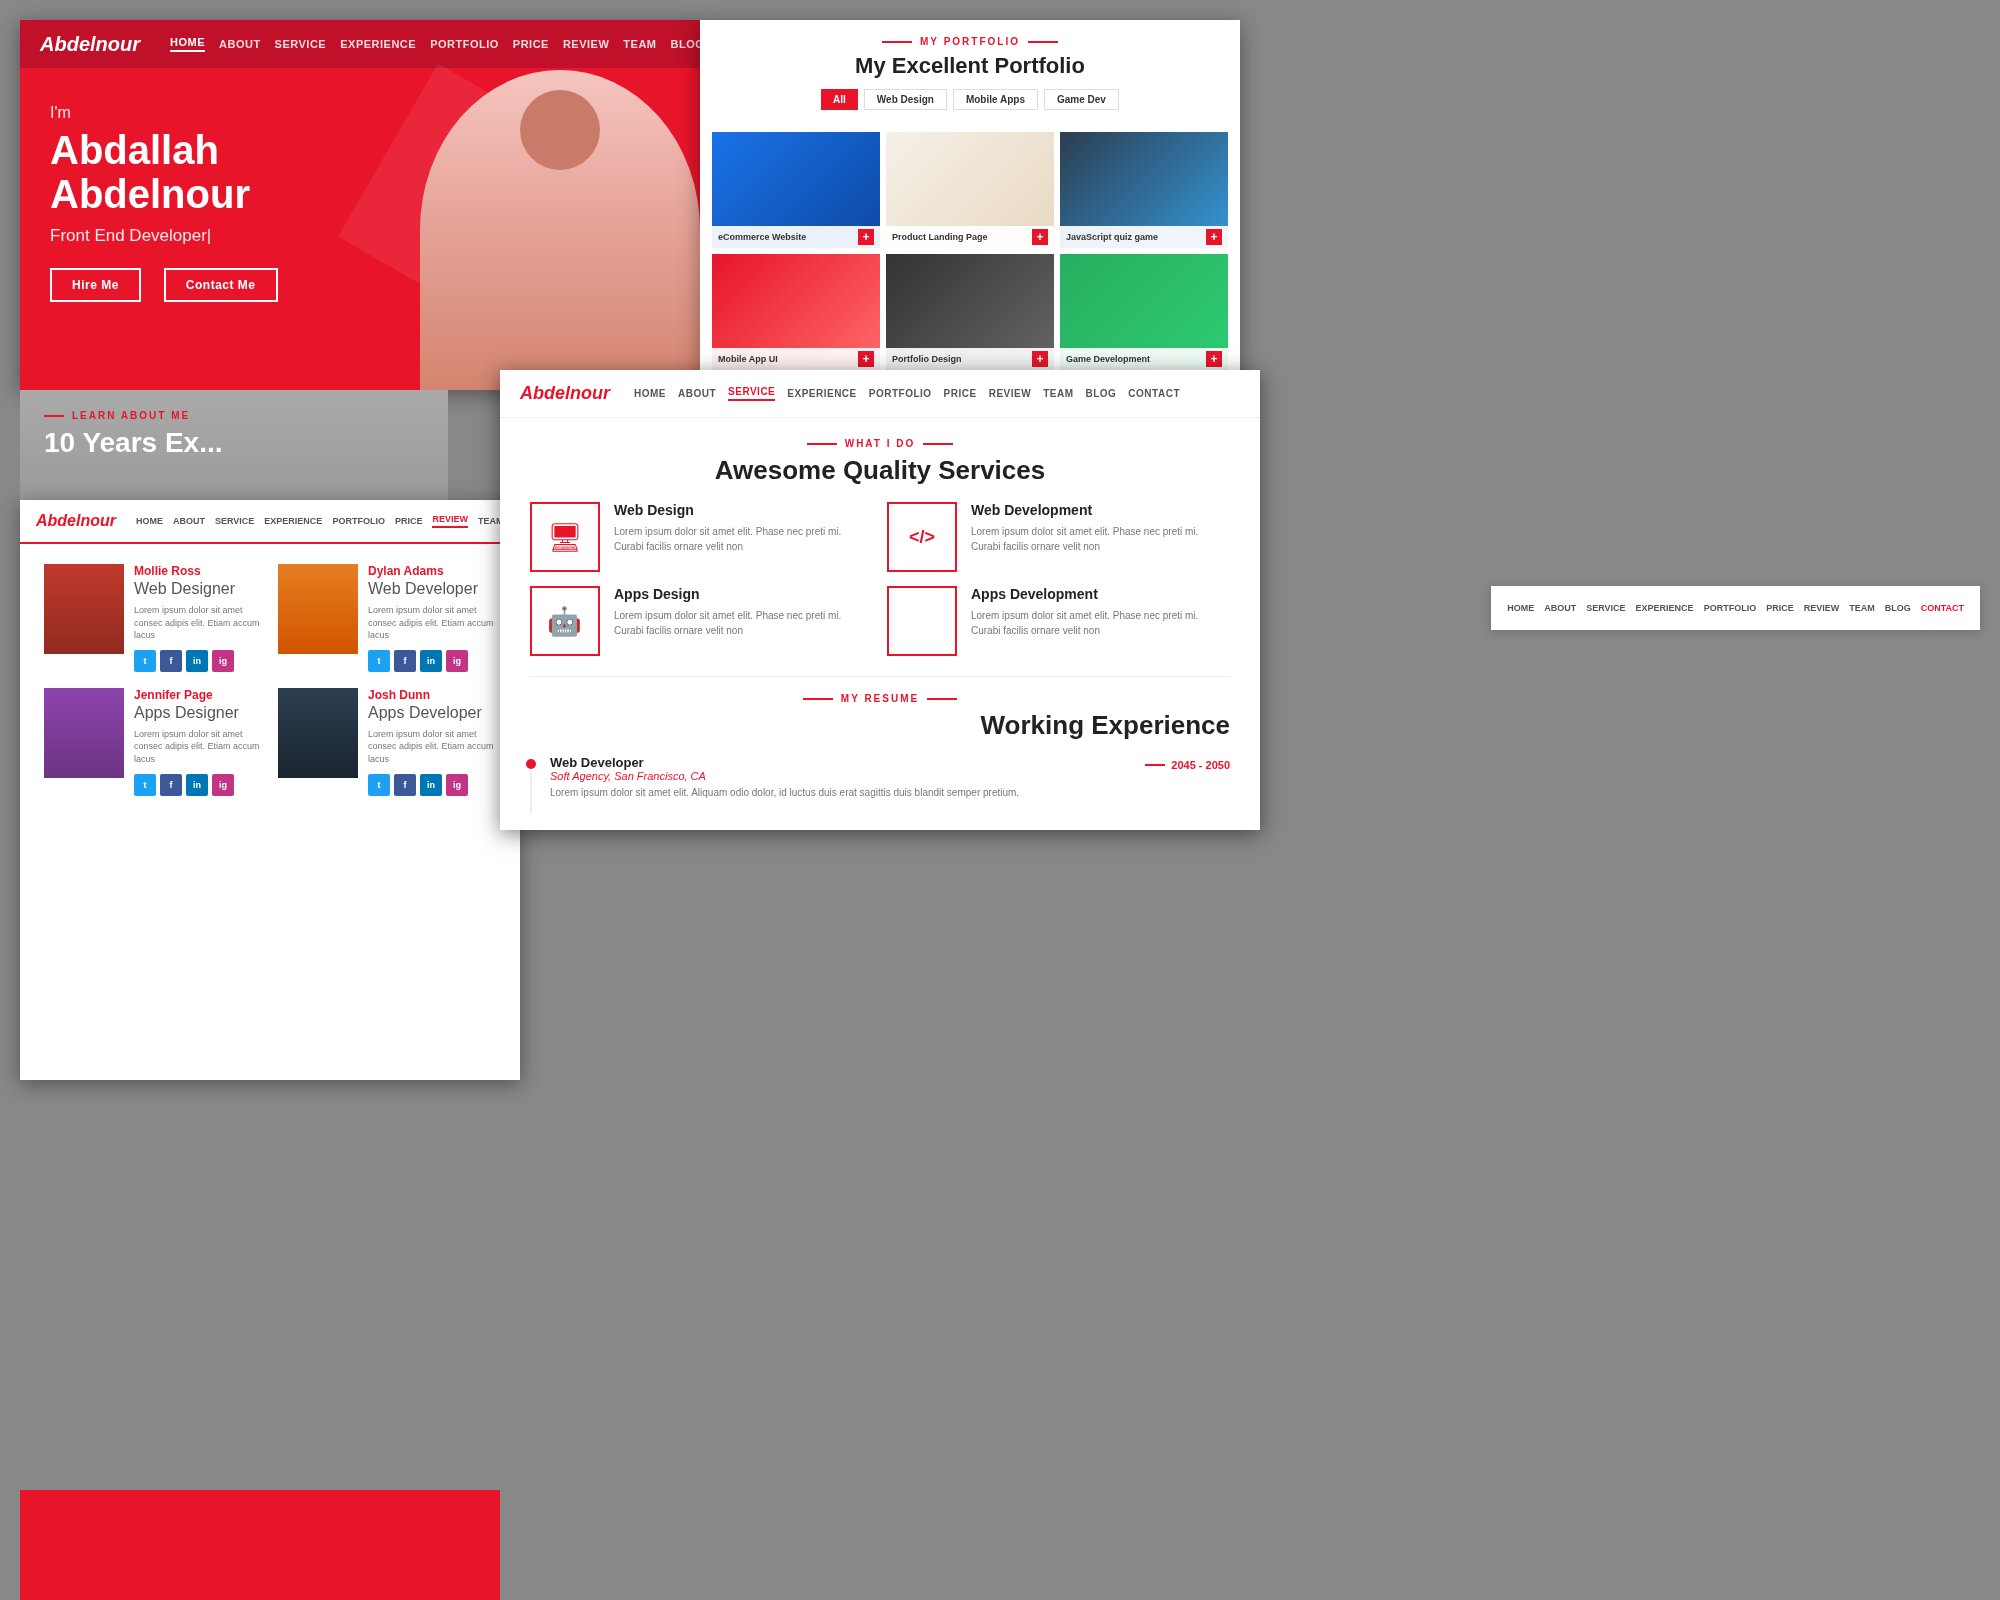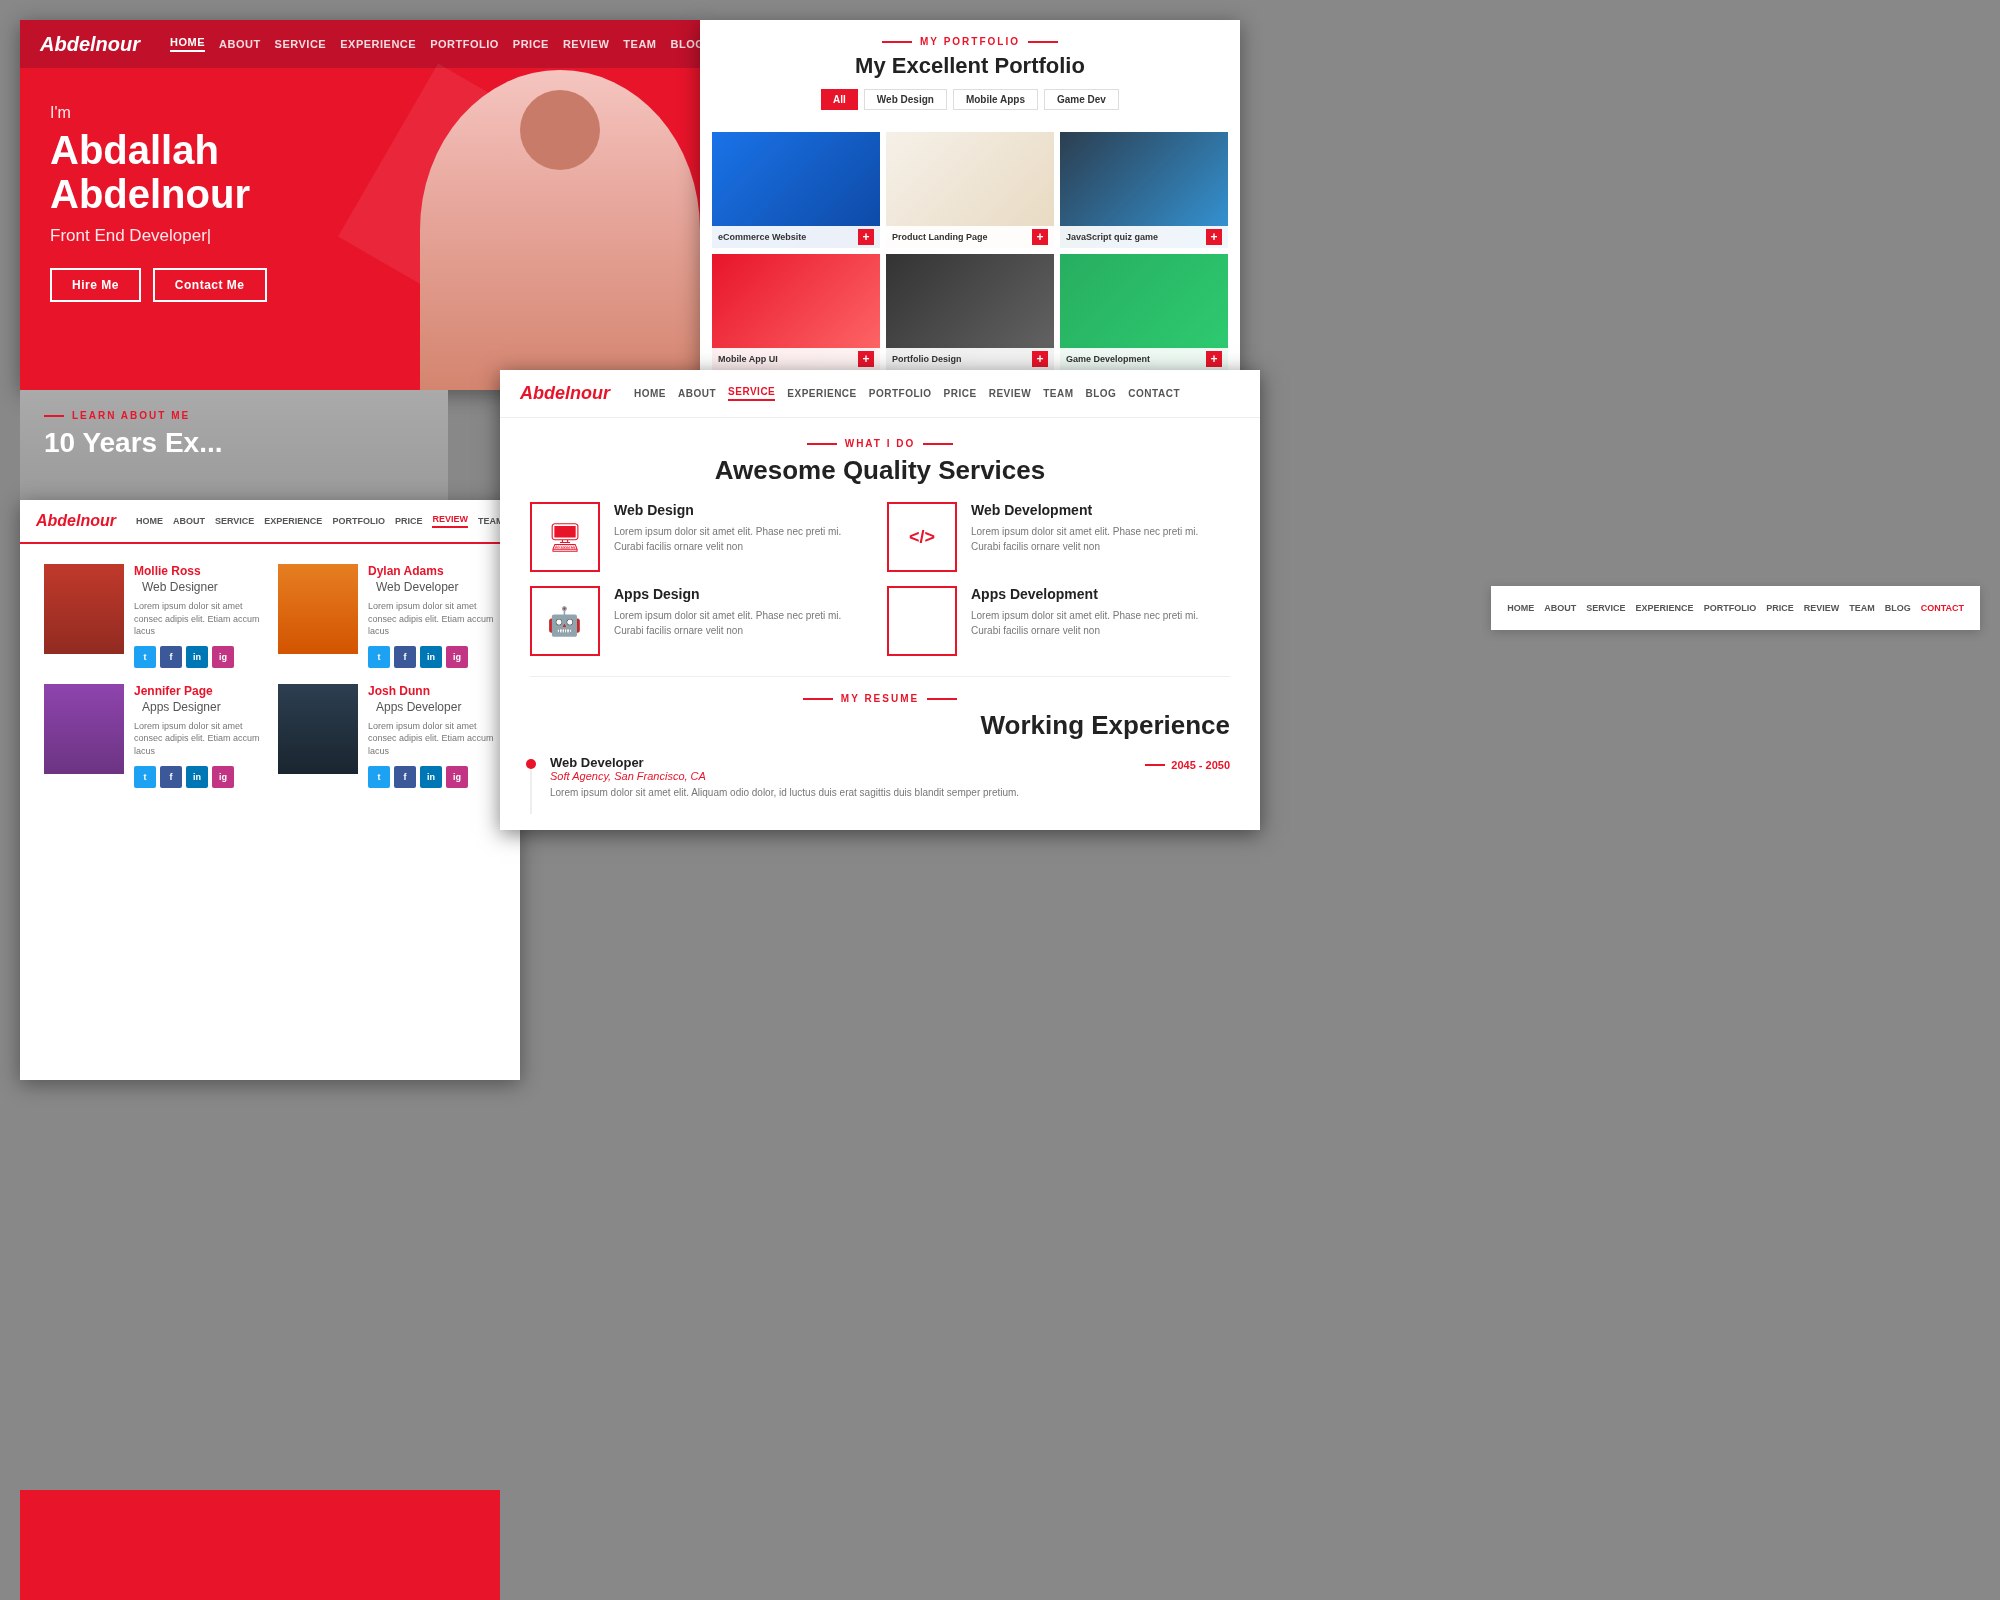--- a/index.html
+++ b/index.html
@@ -47,21 +47,21 @@
     }
     .nav-link.active { color: #fff; border-bottom: 2px solid #fff; padding-bottom: 2px; }
     .hero-content {
       padding: 36px 30px 0 30px;
       position: relative;
       z-index: 2;
     }
     .hero-im { color: rgba(255,255,255,0.9); font-size: 16px; margin-bottom: 6px; }
     .hero-name { color: #fff; font-size: 40px; font-weight: 900; line-height: 1.1; margin-bottom: 10px; }
     .hero-title { color: rgba(255,255,255,0.9); font-size: 17px; font-weight: 400; margin-bottom: 22px; }
-    .hero-buttons { display: flex; gap: 12px; }
+    .hero-buttons { display: flex; gap: 23px; }
     .btn-outline {
       border: 2px solid #fff;
       color: #fff;
       background: transparent;
       padding: 8px 20px;
       font-size: 12px;
       font-weight: 600;
       cursor: pointer;
       letter-spacing: 0.5px;
     }
@@ -399,21 +399,21 @@
     .team-photo-placeholder {
       width: 100%;
       height: 100%;
     }
     .tp-1 { background: linear-gradient(180deg, #c0392b 0%, #922b21 100%); }
     .tp-2 { background: linear-gradient(180deg, #e67e22 0%, #d35400 100%); }
     .tp-3 { background: linear-gradient(180deg, #8e44ad 0%, #6c3483 100%); }
     .tp-4 { background: linear-gradient(180deg, #2c3e50 0%, #1a252f 100%); }
     .team-info { flex: 1; }
     .team-name { color: #e8142a; font-size: 12px; font-weight: 800; margin-bottom: 2px; }
-    .team-role { color: #555; font-size: 12px; margin-bottom: 6px; margin-left: 8px; }
+    .team-role { color: #555; font-size: 16px; margin-bottom: 6px; }
     .team-desc { font-size: 9px; color: #777; line-height: 1.4; margin-bottom: 8px; }
     .team-social { display: flex; gap: 4px; }
     .social-btn {
       width: 22px;
       height: 22px;
       background: #e8142a;
       color: #fff;
       display: flex;
       align-items: center;
       justify-content: center;

